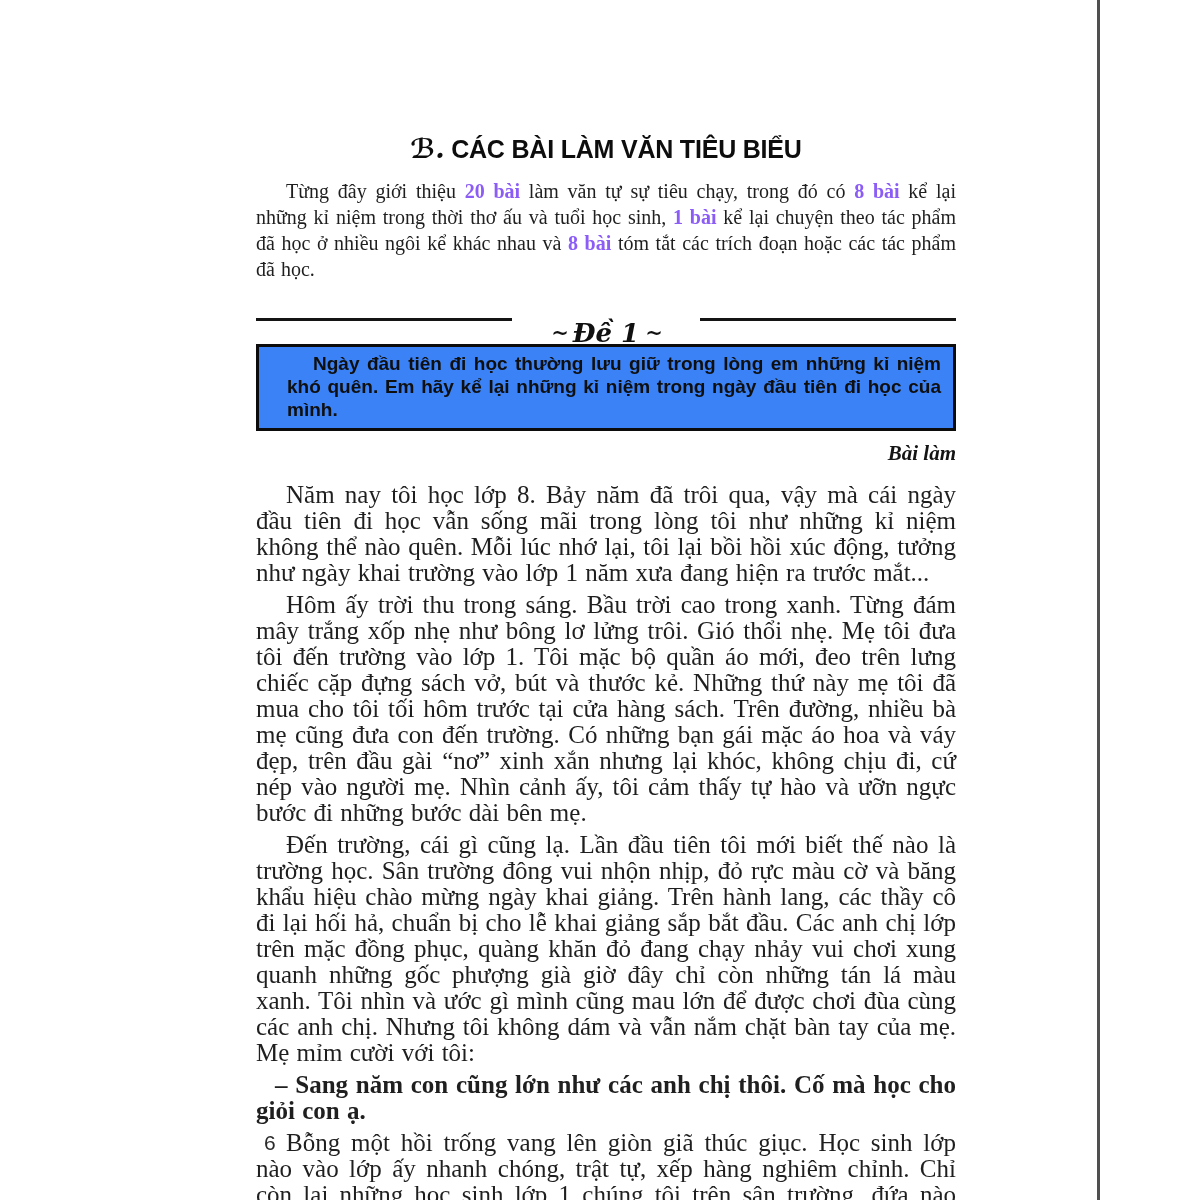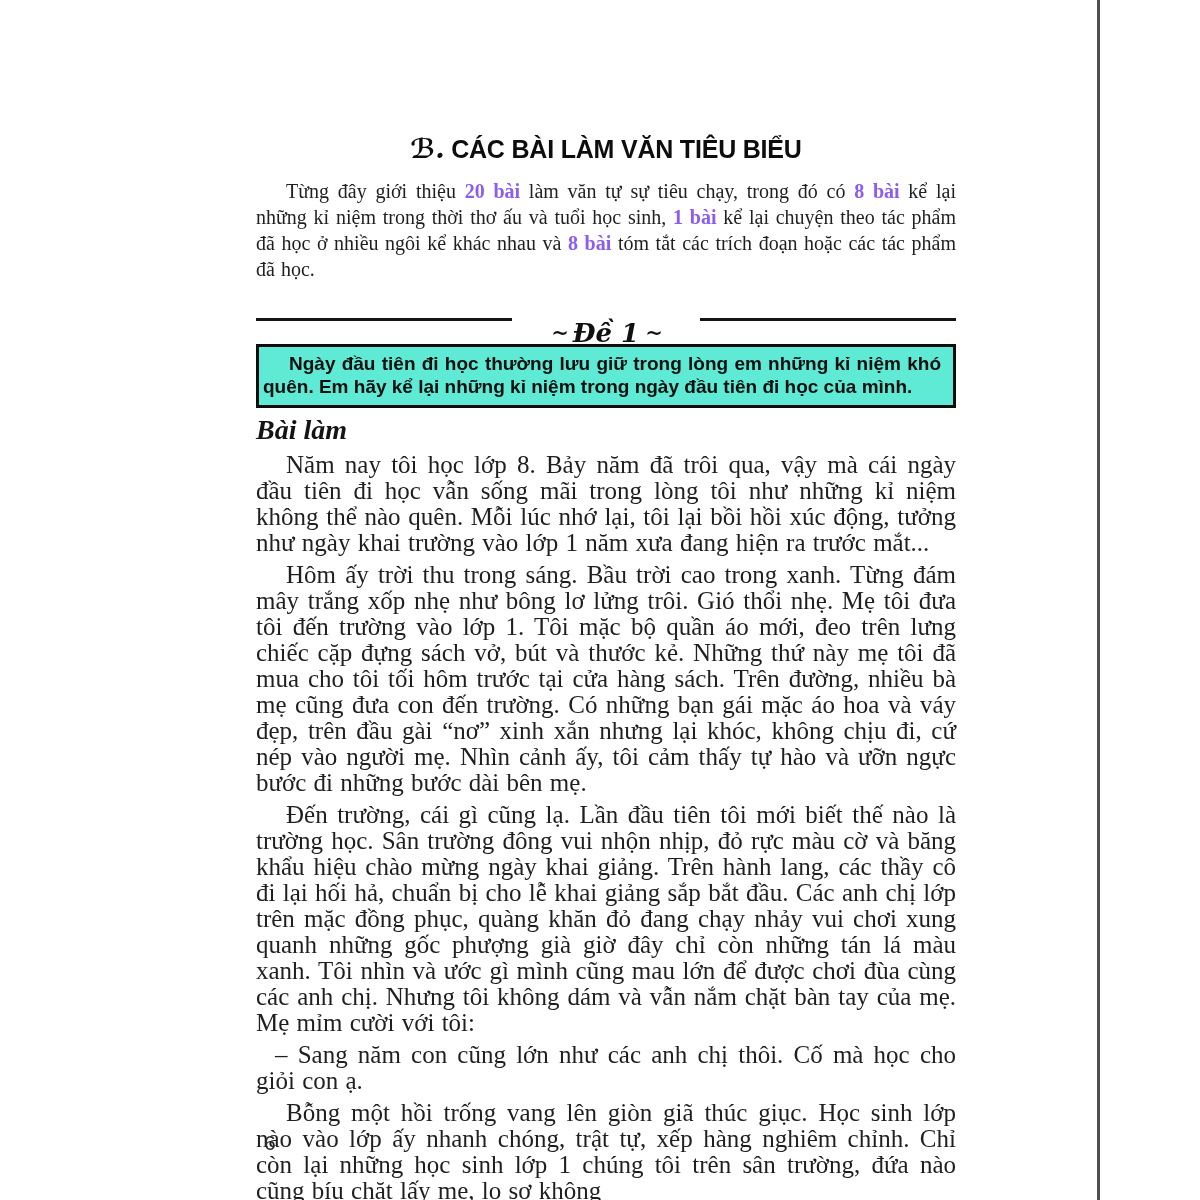--- a/index.html
+++ b/index.html
@@ -79,52 +79,53 @@
   .orn {
     font-size: 21px;
     letter-spacing: -2px;
     position: relative;
     top: -2px;
     padding: 0 6px;
   }
   .prompt-box {
     margin-top: -4px;
     border: 3px solid #0c0c0c;
-    padding: 5px 12px 7px 4px;
-    background: #5eead4;
+    padding: 5px 12px 7px 28px;
+    background: #3b82f6;
   }
   .prompt-text {
     margin: 0;
     font-family: "Liberation Sans", sans-serif;
     font-weight: bold;
     font-size: 19px;
     line-height: 23px;
     color: #0f0f0f;
     text-align: justify;
     text-indent: 26px;
   }
   .bai-lam {
-    margin: 9px 0 9px 0;
-    text-align: left;
+    margin: 9px 0 16px 0;
+    text-align: right;
     font-style: italic;
     font-weight: bold;
-    font-size: 28px;
+    font-size: 21px;
     line-height: 26px;
     color: #141414;
   }
   .essay-body p {
     margin: 6px 0 0 0;
     font-size: 25px;
     line-height: 26px;
     text-align: justify;
     text-indent: 30px;
     word-spacing: 1px;
   }
   .essay-body p.dialogue {
     text-indent: 19px;
+    font-weight: bold;
   }
   .page-number {
     position: absolute;
     left: 264px;
     top: 1131px;
     font-family: "Liberation Sans", sans-serif;
     font-size: 21px;
     line-height: 24px;
     color: #2a2a2a;
   }

